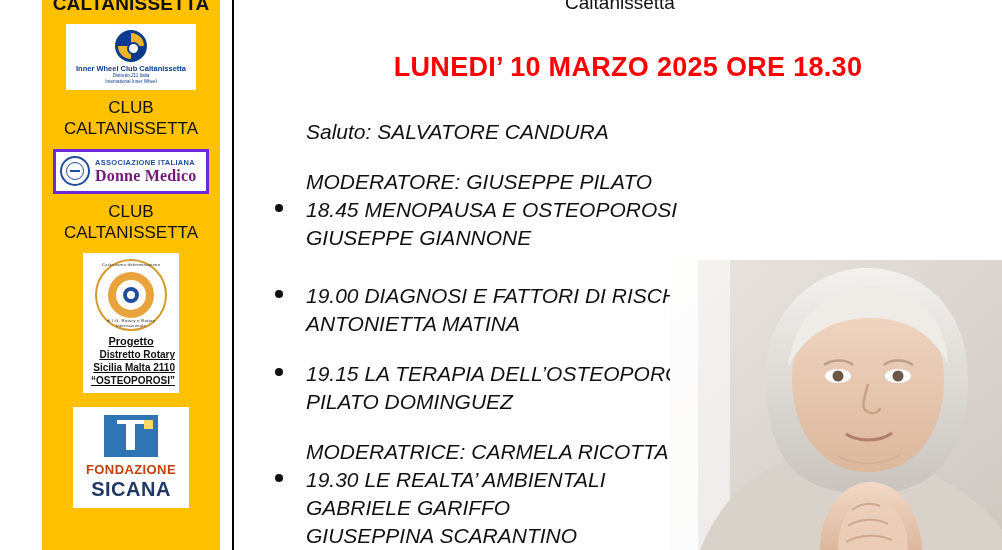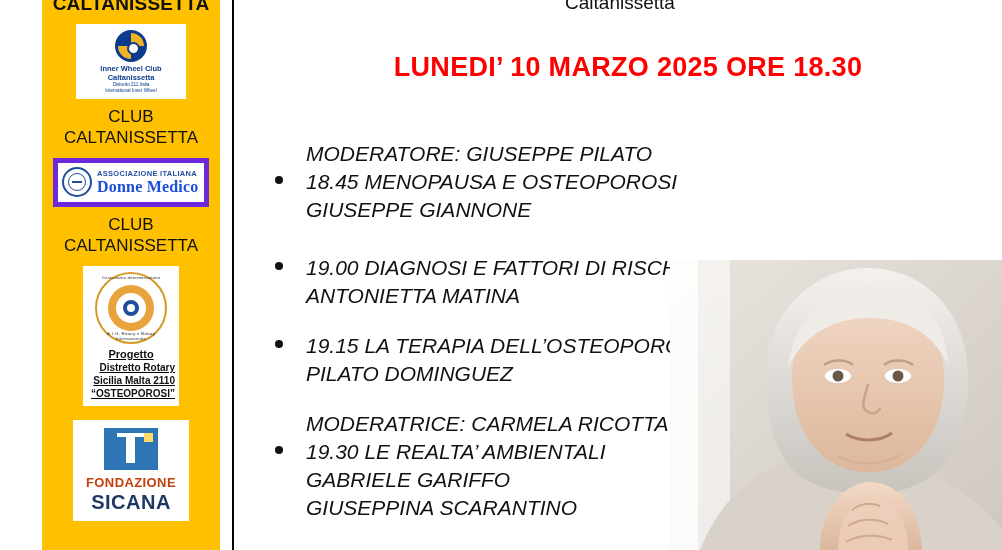--- a/index.html
+++ b/index.html
@@ -47,21 +47,21 @@
   }
 
   .logo-box {
     background: #ffffff;
     margin: 10px auto 0 auto;
     box-sizing: border-box;
   }
 
   
   .iw-logo {
-    width: 110px;
+    width: 130px;
     padding: 6px 4px 5px 4px;
   }
   .iw-wheel {
     width: 26px;
     height: 26px;
     margin: 0 auto 2px auto;
     border-radius: 50%;
     border: 3px solid #0b3b8c;
     background:
       conic-gradient(from 0deg, #f0b323 0 25%, #0b3b8c 0 50%, #f0b323 0 75%, #0b3b8c 0 100%);
@@ -94,21 +94,21 @@
     font-weight: normal;
     color: #111111;
     line-height: 21px;
     margin-top: 7px;
   }
 
   
   .dm-logo {
     width: 156px;
     padding: 4px 4px 5px 4px;
-    border: 5px solid #6d28d9;
+    border: 3px solid #6d28d9;
     display: flex;
     align-items: center;
     gap: 5px;
     text-align: left;
   }
   .dm-seal {
     width: 26px; height: 26px;
     flex: 0 0 26px;
     border-radius: 50%;
     background: #ffffff;
@@ -134,21 +134,21 @@
     font-size: 7.5px;
     font-weight: bold;
     color: #1f4e9c;
     letter-spacing: .3px;
     line-height: 9px;
   }
   .dm-text-big {
     font-family: "Liberation Serif", serif;
     font-size: 16px;
     font-weight: bold;
-    color: #1d4ed8;
+    color: #701a75;
     line-height: 17px;
     letter-spacing: .2px;
   }
 
   
   .rot-logo {
     width: 96px;
     padding: 6px 4px;
     text-decoration: underline;
   }
@@ -381,20 +381,21 @@
   <div class="divider"></div>
 
   <div class="main">
 
     <div class="venue">Caltanissetta</div>
 
     <div class="date-line">LUNEDI’ 10 MARZO 2025 ORE 18.30</div>
 
     <div class="program">
 
+      <div class="row indent">Saluto: SALVATORE CANDURA</div>
 
       <div class="gap-m"></div>
 
       <div class="row indent">MODERATORE: GIUSEPPE PILATO</div>
 
       <div class="row indent">
         <span class="bullet"></span>
         <span>18.45 MENOPAUSA E OSTEOPOROSI</span>
       </div>
       <div class="row indent">GIUSEPPE GIANNONE</div>

